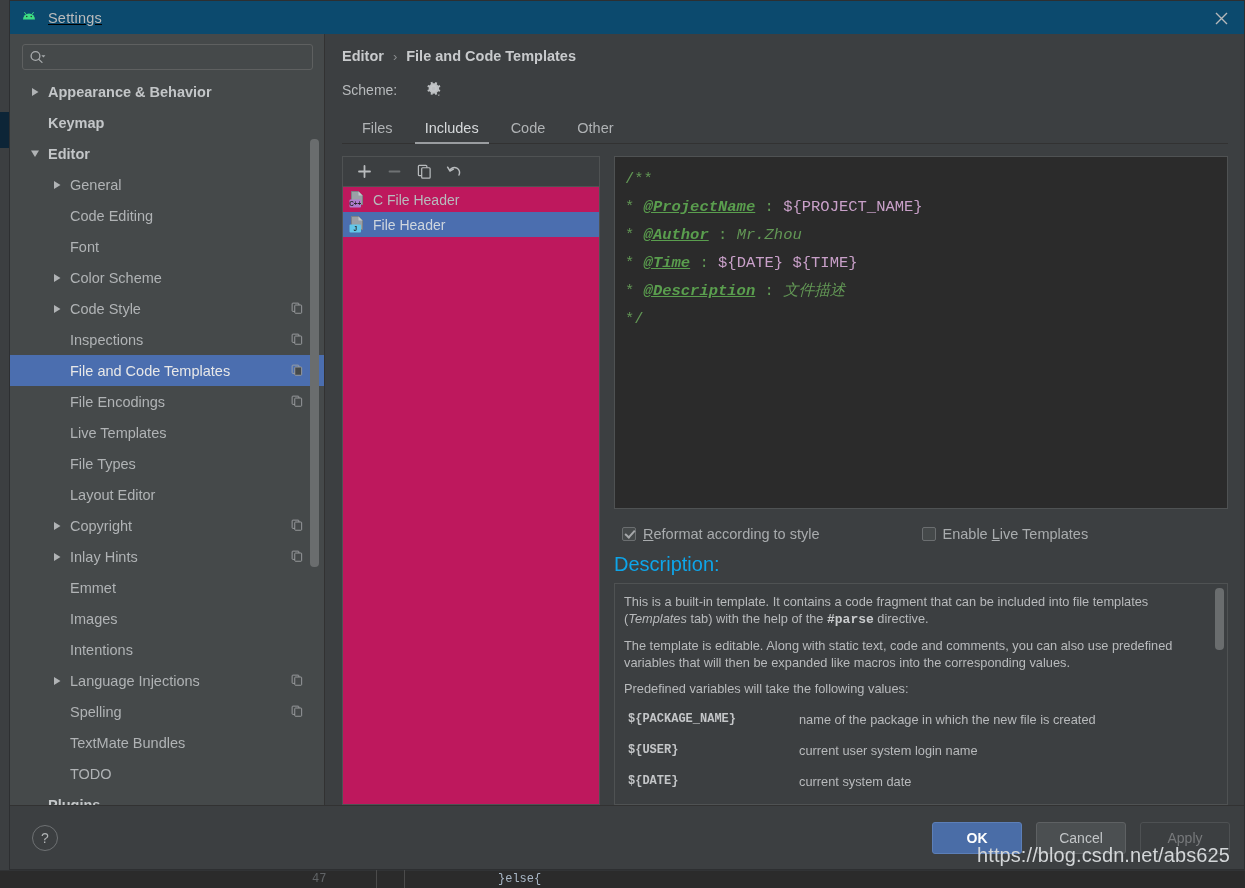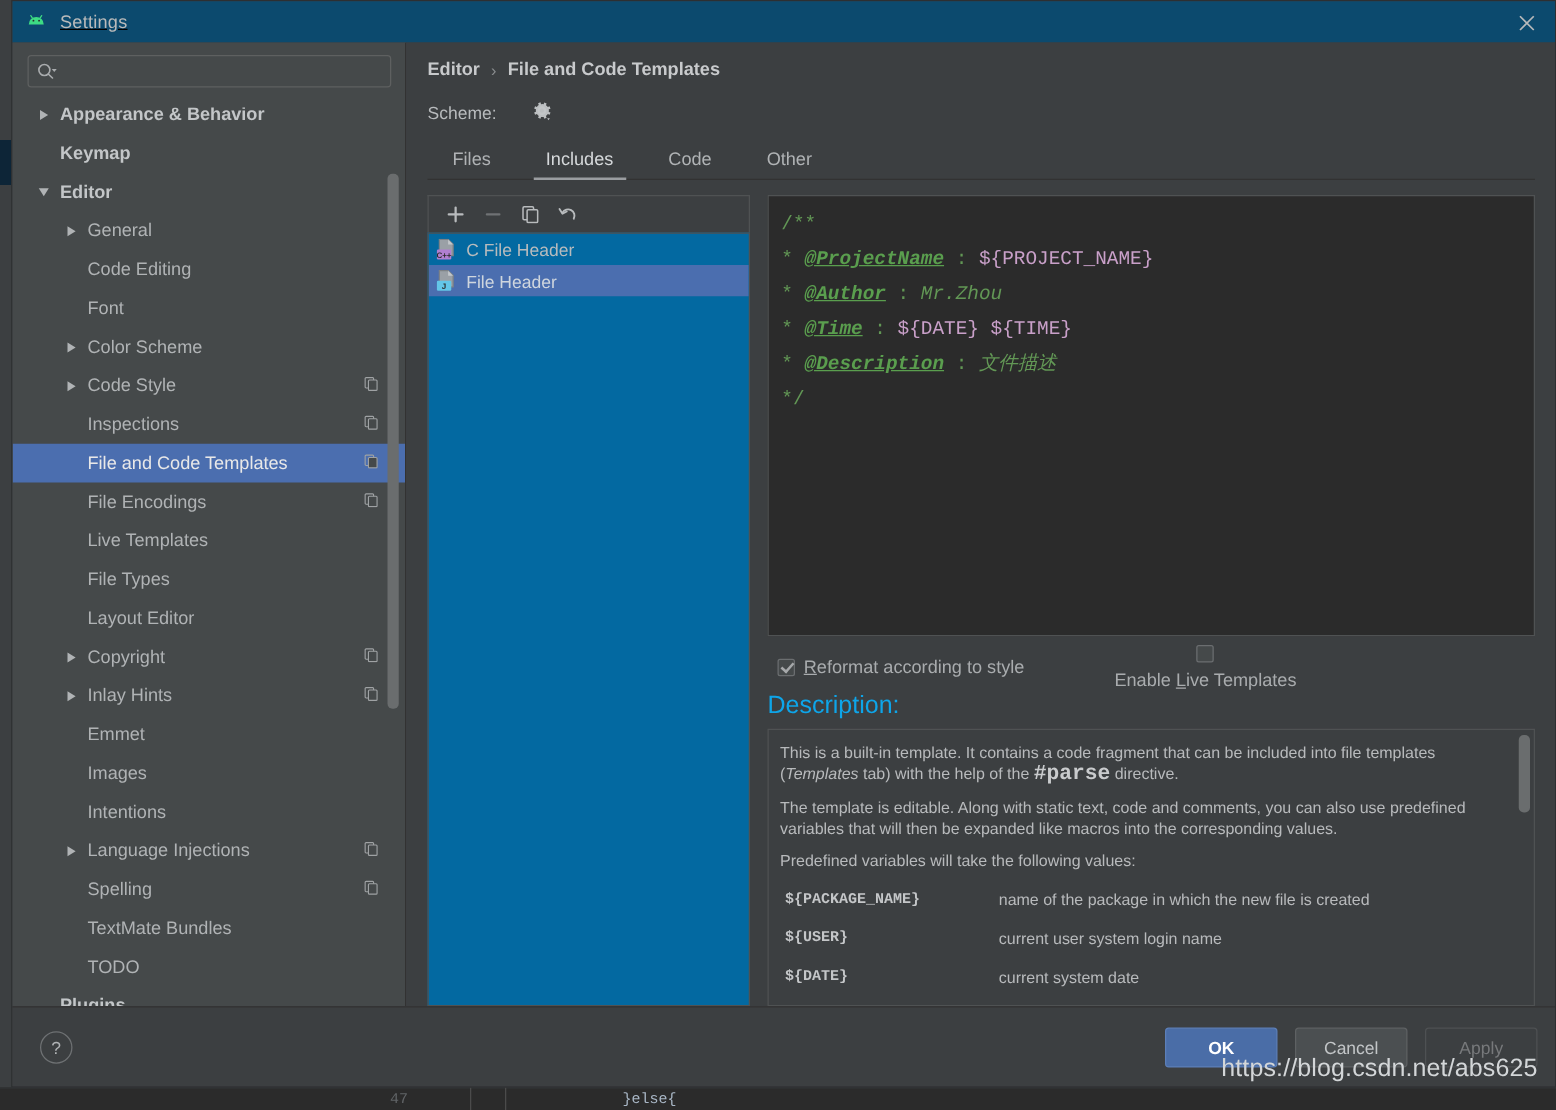--- a/index.html
+++ b/index.html
@@ -120,21 +120,21 @@
   #scheme-select {
     width: 245px; height: 27px; background: #45494a;
     border: 1px solid #5e6060; border-radius: 3px;
     display: flex; align-items: center; padding: 0 8px 0 10px; cursor: pointer;
   }
   #scheme-value { flex: 1; font-size: 14px; font-weight: bold; color: #c8cacc; }
   #gear-btn { cursor: pointer; display: flex; align-items: center; }
 
   #tabs-strip {
     margin-top: 14px; height: 32px; border-bottom: 1px solid #323232;
-    display: flex; align-items: stretch; gap: 12px; padding-left: 4px;
+    display: flex; align-items: stretch; gap: 0; padding-left: 4px;
   }
   .tab {
     padding: 0 16px; display: flex; align-items: center; cursor: pointer;
     font-size: 14.5px; color: #b0b3b5; position: relative;
   }
   .tab.active { color: #d6d9db; }
   .tab.active::after {
     content: ""; position: absolute; left: 6px; right: 6px; bottom: -1px; height: 2px;
     background: #9a9da0;
   }
@@ -146,21 +146,21 @@
   #list-col { width: 258px; flex: none; display: flex; flex-direction: column; }
   #list-toolbar {
     height: 30px; background: #3c3f41; border: 1px solid #4f5253; border-bottom: 0;
     display: flex; align-items: center; gap: 4px; padding-left: 8px;
   }
   .tb-btn {
     width: 26px; height: 24px; display: flex; align-items: center; justify-content: center;
     cursor: pointer; border-radius: 2px;
   }
   #list-body {
-    flex: 1 1 auto; background: #0369a1; border: 1px solid #4f5253; overflow: hidden;
+    flex: 1 1 auto; background: #be185d; border: 1px solid #4f5253; overflow: hidden;
   }
   .list-item {
     height: 25px; display: flex; align-items: center; padding-left: 6px; gap: 7px;
     cursor: pointer;
   }
   .list-item.selected { background: #4b6eaf; }
   .list-item .lname { font-size: 14px; color: #b8bbbd; }
   .list-item.selected .lname { color: #cfd6de; }
 
   
@@ -182,34 +182,34 @@
     width: 14px; height: 14px; border: 1px solid #6b6e70; border-radius: 2px;
     background: #45494a; position: relative; flex: none;
   }
   .chk-box.checked::after {
     content: ""; position: absolute; left: 4px; top: 0px; width: 4px; height: 8px;
     border: solid #a6a8aa; border-width: 0 2px 2px 0; transform: rotate(42deg);
   }
   .chk-label { font-size: 14.5px; color: #a9acae; }
   .chk-label .mn { text-decoration: underline; }
   #chk-reformat { margin-left: 8px; }
-  #chk-livetpl { margin-left: 72px; flex-direction: column; }
+  #chk-livetpl { margin-left: 102px; }
 
   #desc-label { font-size: 20px; color: #0ea5e9; padding: 4px 0 7px 0; flex: none; }
 
   #desc-pane {
     flex: 1 1 auto; min-height: 0; background: #3c3f41; border: 1px solid #4f5253;
     position: relative; overflow: hidden;
   }
   #desc-content { padding: 9px 14px 0 9px; }
   #desc-content p {
     margin: 0 0 9px 0; font-size: 12.8px; line-height: 17px; color: #b8babc;
     font-family: "Liberation Sans", sans-serif;
   }
-  #desc-content .bmono { font-family: "Liberation Mono", monospace; font-weight: bold; font-size: 17px; color: #c9cbcd; }
+  #desc-content .bmono { font-family: "Liberation Mono", monospace; font-weight: bold; font-size: 13px; color: #c9cbcd; }
   #desc-content em { font-style: italic; }
   #var-table { width: 100%; border-collapse: collapse; margin-top: 4px; }
   #var-table td { padding: 6px 0 10px 0; vertical-align: top; }
   #var-table td.k {
     width: 175px; font-family: "Liberation Mono", monospace; font-weight: bold;
     font-size: 12px; color: #c4c6c8; padding-left: 4px;
   }
   #var-table td.v { font-size: 12.8px; color: #b8babc; }
   #desc-scrollbar { position: absolute; right: 3px; top: 4px; width: 9px; bottom: 4px; }
   #desc-thumb { position: absolute; left: 0; top: 0; width: 9px; height: 62px; background: #6a6d6e; border-radius: 4px; }

